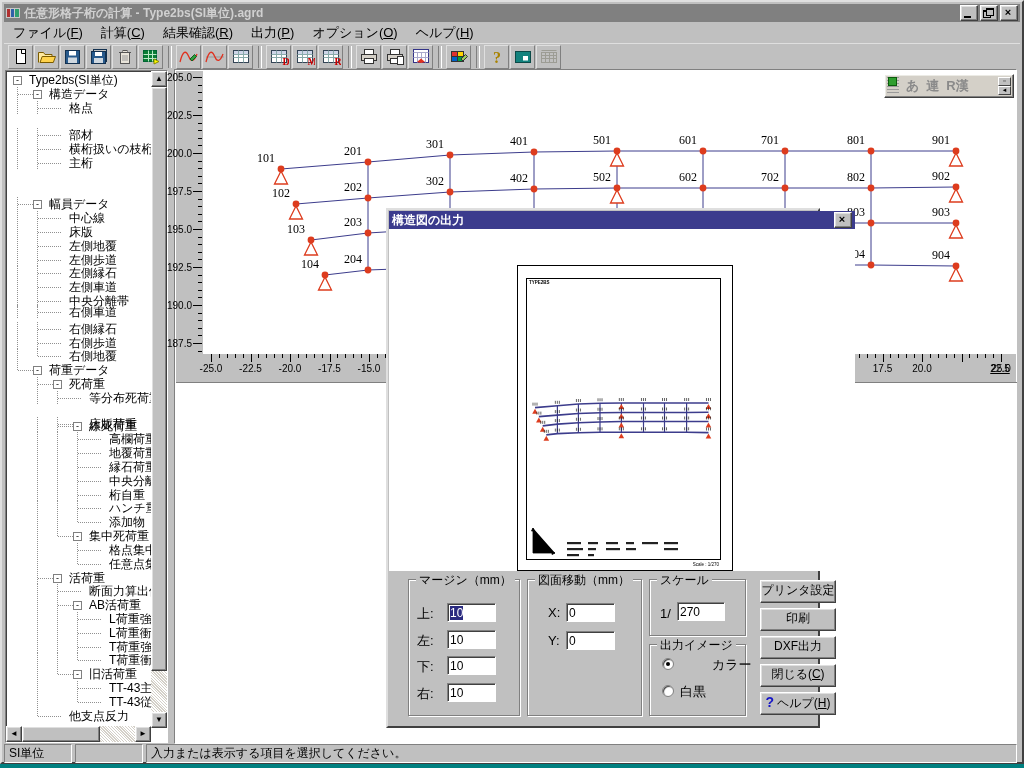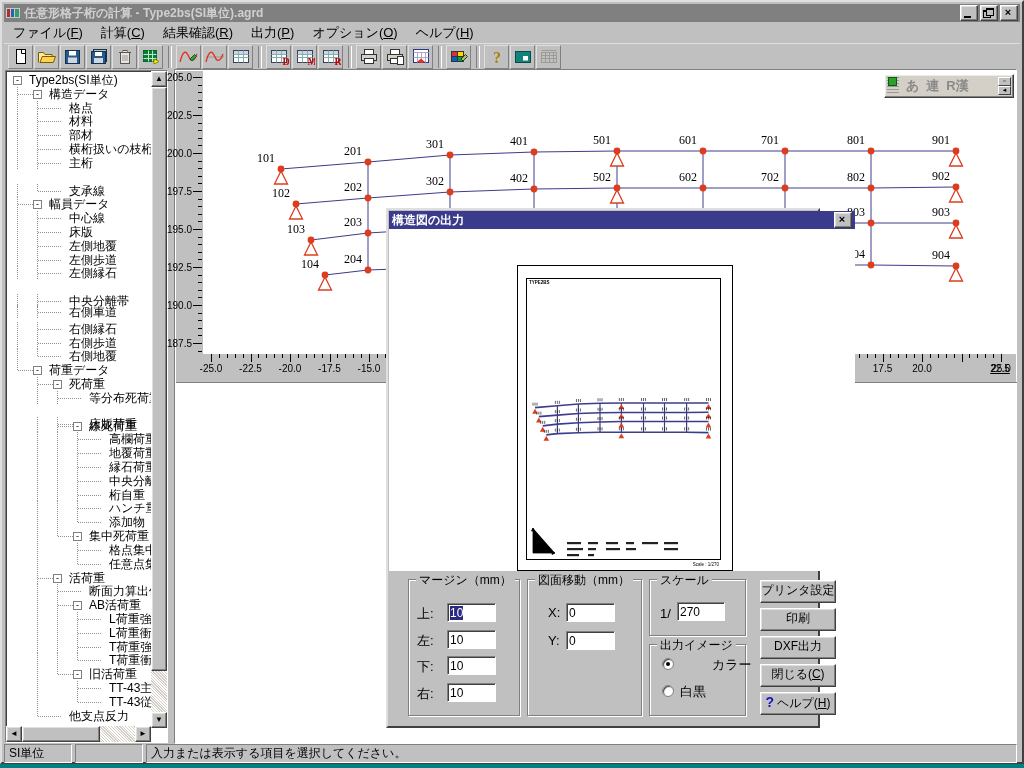--- a/index.html
+++ b/index.html
@@ -282,49 +282,37 @@
             <div class="hdot" style="left: 10px; width: 15px;"></div>
             <div class="ebox" style="left: 25px;">-</div>
             <div class="tlabel" style="left: 41px;">構造データ</div>
           </div>
           <div class="trow" style="top: 27.64px;">
             <div class="vdot" style="left: 9px; top: 0px; height: 14px;"></div>
             <div class="vdot" style="left: 29px; top: 0px; height: 14px;"></div>
             <div class="hdot" style="left: 30px; width: 24px;"></div>
             <div class="tlabel" style="left: 61px;">格点</div>
           </div>
-          <div class="trow" style="top: 41.46px;">
-            <div class="vdot" style="left: 9px; top: 0px; height: 14px;"></div>
-            <div class="vdot" style="left: 29px; top: 0px; height: 14px;"></div>
-            <div class="hdot" style="left: 30px; width: 24px;"></div>
-            <div class="tlabel" style="left: 61px;">材料</div>
-          </div>
           <div class="trow" style="top: 55.28px;">
             <div class="vdot" style="left: 9px; top: 0px; height: 14px;"></div>
             <div class="vdot" style="left: 29px; top: 0px; height: 14px;"></div>
             <div class="hdot" style="left: 30px; width: 24px;"></div>
             <div class="tlabel" style="left: 61px;">部材</div>
           </div>
           <div class="trow" style="top: 69.1px;">
             <div class="vdot" style="left: 9px; top: 0px; height: 14px;"></div>
             <div class="vdot" style="left: 29px; top: 0px; height: 14px;"></div>
             <div class="hdot" style="left: 30px; width: 24px;"></div>
             <div class="tlabel" style="left: 61px;">横桁扱いの枝桁</div>
           </div>
           <div class="trow" style="top: 82.92px;">
             <div class="vdot" style="left: 9px; top: 0px; height: 14px;"></div>
             <div class="vdot" style="left: 29px; top: 0px; height: 14px;"></div>
             <div class="hdot" style="left: 30px; width: 24px;"></div>
             <div class="tlabel" style="left: 61px;">主桁</div>
-          </div>
-          <div class="trow" style="top: 110.56px;">
-            <div class="vdot" style="left: 9px; top: 0px; height: 14px;"></div>
-            <div class="vdot" style="left: 29px; top: 0px; height: 7px;"></div>
-            <div class="hdot" style="left: 30px; width: 24px;"></div>
-            <div class="tlabel" style="left: 61px;">支承線</div>
           </div>
           <div class="trow" style="top: 124.38px;">
             <div class="vdot" style="left: 9px; top: 0px; height: 14px;"></div>
             <div class="hdot" style="left: 10px; width: 15px;"></div>
             <div class="ebox" style="left: 25px;">-</div>
             <div class="tlabel" style="left: 41px;">幅員データ</div>
           </div>
           <div class="trow" style="top: 138.2px;">
             <div class="vdot" style="left: 9px; top: 0px; height: 14px;"></div>
             <div class="vdot" style="left: 29px; top: 0px; height: 14px;"></div>
@@ -347,20 +335,26 @@
             <div class="vdot" style="left: 9px; top: 0px; height: 14px;"></div>
             <div class="vdot" style="left: 29px; top: 0px; height: 14px;"></div>
             <div class="hdot" style="left: 30px; width: 24px;"></div>
             <div class="tlabel" style="left: 61px;">左側縁石</div>
           </div>
           <div class="trow" style="top: 179.66px;">
             <div class="vdot" style="left: 9px; top: 0px; height: 14px;"></div>
             <div class="vdot" style="left: 29px; top: 0px; height: 14px;"></div>
             <div class="hdot" style="left: 30px; width: 24px;"></div>
             <div class="tlabel" style="left: 61px;">左側歩道</div>
+          </div>
+          <div class="trow" style="top: 207.3px;">
+            <div class="vdot" style="left: 9px; top: 0px; height: 14px;"></div>
+            <div class="vdot" style="left: 29px; top: 0px; height: 14px;"></div>
+            <div class="hdot" style="left: 30px; width: 24px;"></div>
+            <div class="tlabel" style="left: 61px;">左側車道</div>
           </div>
           <div class="trow" style="top: 221.12px;">
             <div class="vdot" style="left: 9px; top: 0px; height: 14px;"></div>
             <div class="vdot" style="left: 29px; top: 0px; height: 14px;"></div>
             <div class="hdot" style="left: 30px; width: 24px;"></div>
             <div class="tlabel" style="left: 61px;">中央分離帯</div>
           </div>
           <div class="trow" style="top: 232px;">
             <div class="vdot" style="left: 9px; top: 0px; height: 14px;"></div>
             <div class="vdot" style="left: 29px; top: 0px; height: 14px;"></div>

